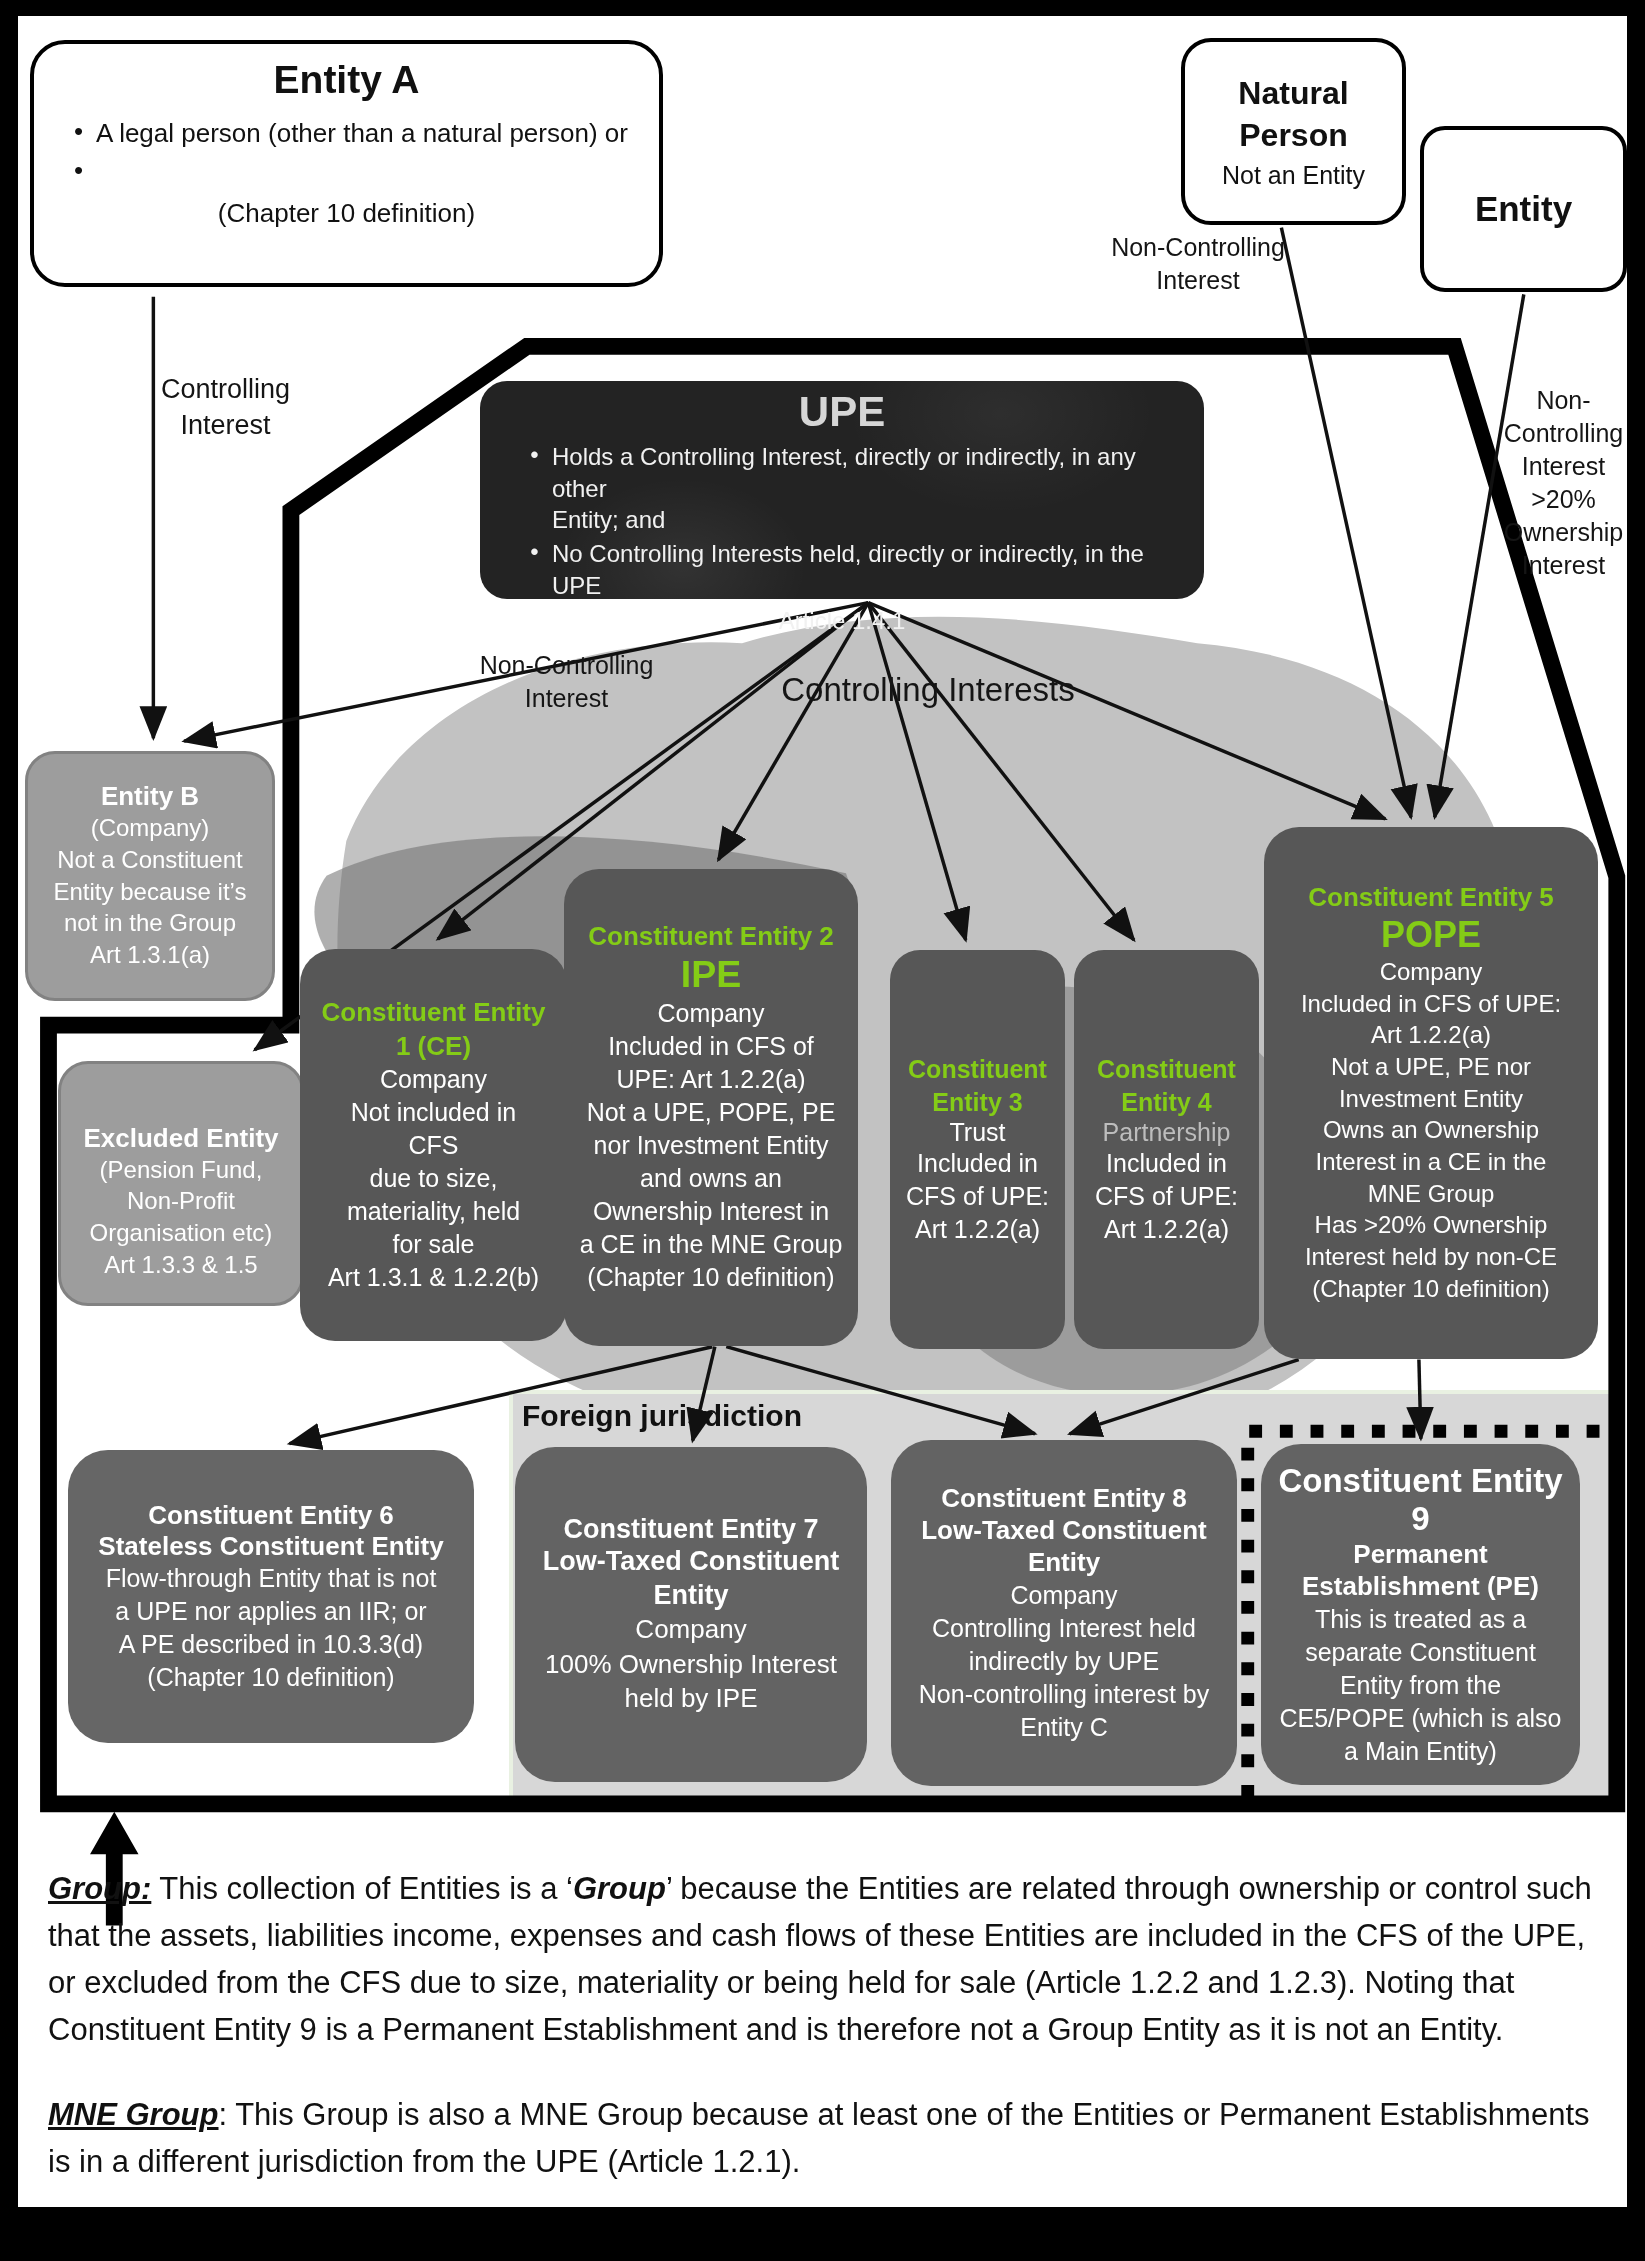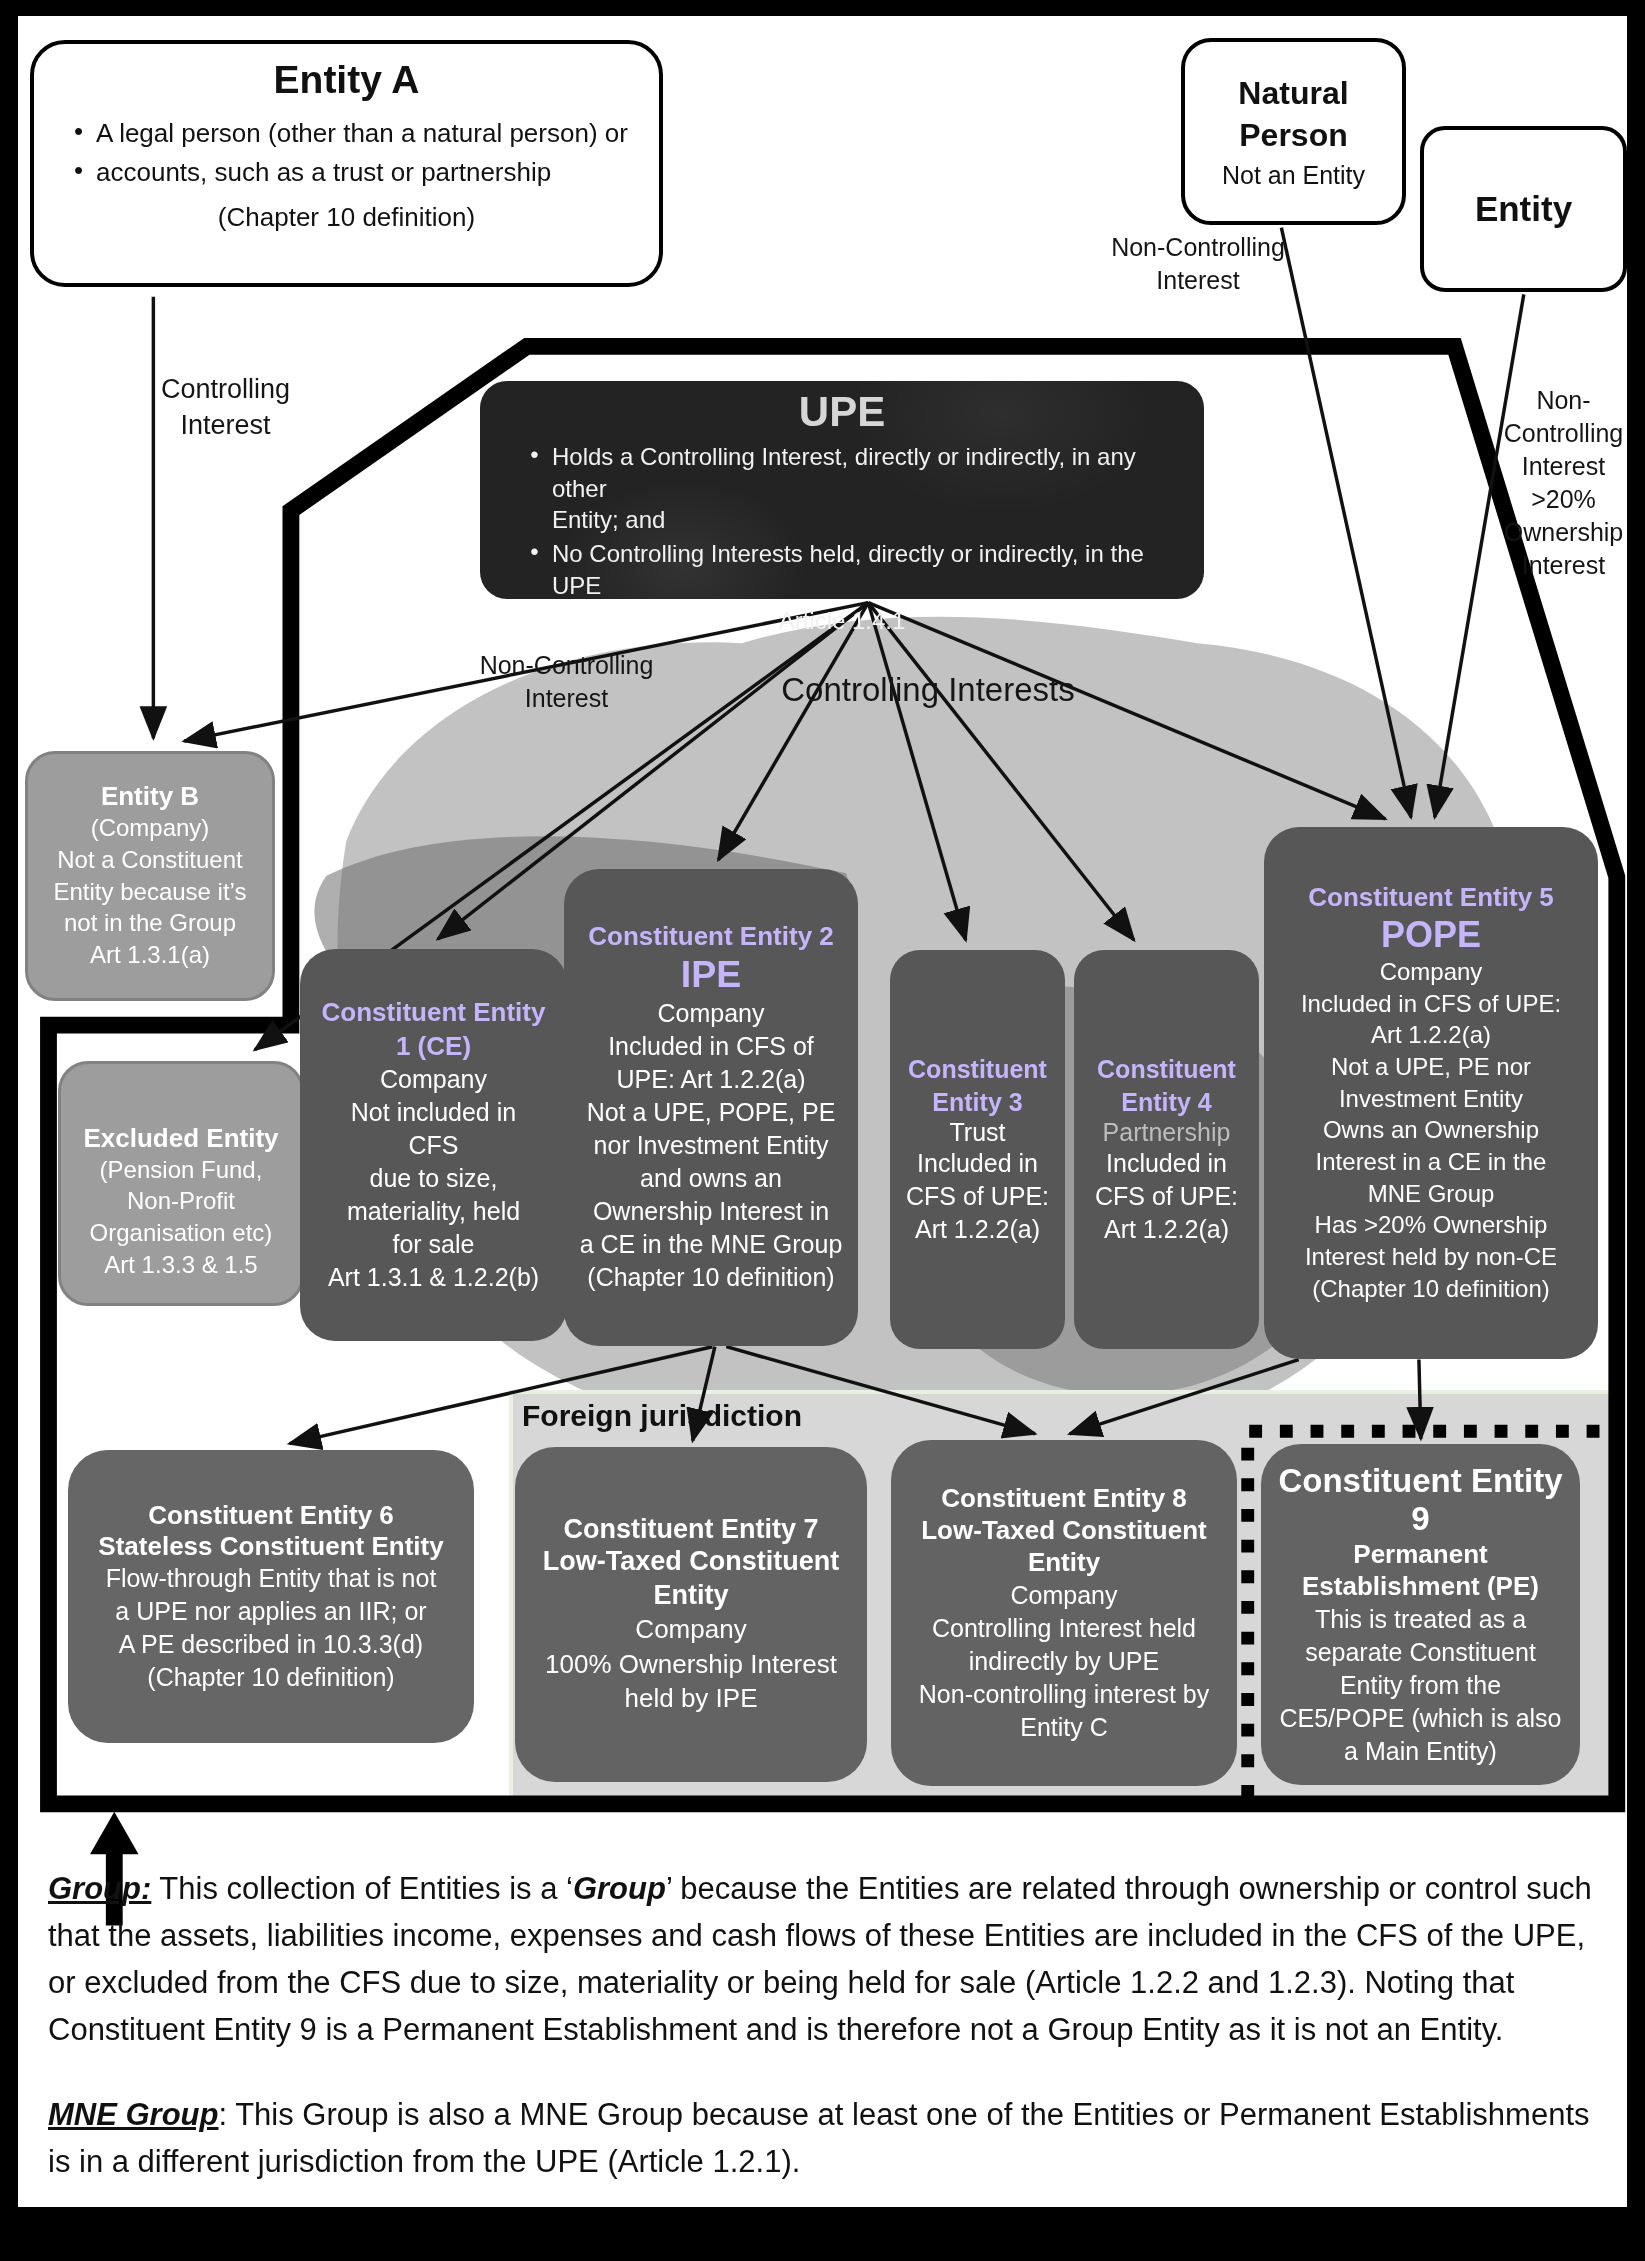--- a/index.html
+++ b/index.html
@@ -6,21 +6,21 @@
   .canvas{position:relative;width:1645px;height:2261px;background:#000;font-family:"Liberation Sans",sans-serif;overflow:hidden;}
   .sheet{position:absolute;left:18px;top:16px;width:1609px;height:2191px;background:#ffffff;}
   .layer{position:absolute;left:0;top:0;width:1645px;height:2261px;}
   .box{position:absolute;box-sizing:border-box;text-align:center;display:flex;flex-direction:column;justify-content:center;align-items:center;}
   .whitebox{background:#ffffff;border:4px solid #000;border-radius:35px;color:#111;}
   .graybox{background:#9d9d9d;border:3.5px solid #828282;border-radius:30px;color:#fff;}
   .dark{background:#575757;border-radius:35px;color:#fff;}
   .darker{background:#232323;border-radius:27px;color:#f1f1f1;
     background-image:radial-gradient(ellipse 208px 148px at 28% 85%, rgba(255,255,255,.07), transparent 60%),
                      radial-gradient(ellipse 257px 168px at 72% 15%, rgba(255,255,255,.05), transparent 60%);}
-  .tg{color:#c4b5fd;font-weight:700;}
+  .tg{color:#84cc16;font-weight:700;}
   .tw{color:#ffffff;font-weight:700;}
   .big{font-size:1.5em;line-height:1.2;}
   .ln{line-height:1.32;}
   .body{width:100%;}
   .bullets{text-align:left;width:100%;}
   .bullet{display:flex;margin:5px 0;}
   .bullet .dot{width:35px;flex:0 0 35px;text-align:center;}
   .lbl-multi{position:absolute;text-align:center;color:#151515;margin-top:8px;}
   .panel{position:absolute;left:509px;top:1390px;width:1106px;height:415px;background:#d7d7d7;border:4px solid #e9f1e2;box-sizing:border-box;}
   .panel-label{position:absolute;left:9px;top:5px;font-size:30px;font-weight:700;color:#111;}
@@ -82,21 +82,20 @@
     <div class="bullets" style="font-size:26px;">
       <div class="bullet">
           <span class="dot">•</span>
           <div class="body">
             <div class="ln">A legal person (other than a natural person) or</div>
           </div>
         </div>
       <div class="bullet">
           <span class="dot">•</span>
           <div class="body">
-            <div class="ln">accounts, such as a trust or partnership</div>
           </div>
         </div>
     </div>
     <div style="font-size:26px;margin-top:7px;">(Chapter 10 definition)</div>
   </div>
 
   <div class="box whitebox" style="left:1181px;top:38px;width:225px;height:187px;border-radius:30px;padding:5px 10px;">
     <div style="font-size:32px;font-weight:700;line-height:1.3;width:70%;">Natural Person</div>
     <div style="font-size:25px;margin-top:5px;">Not an Entity</div>
   </div>

